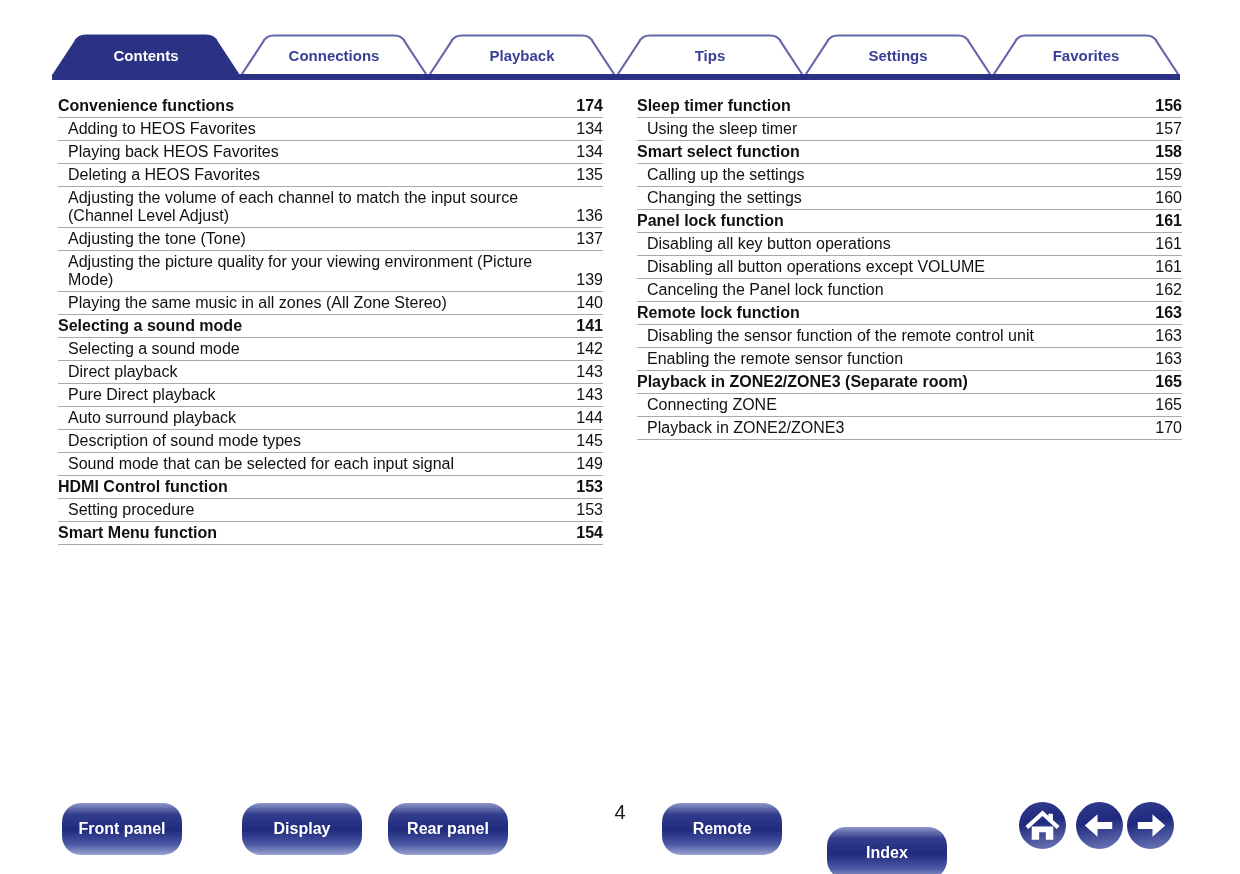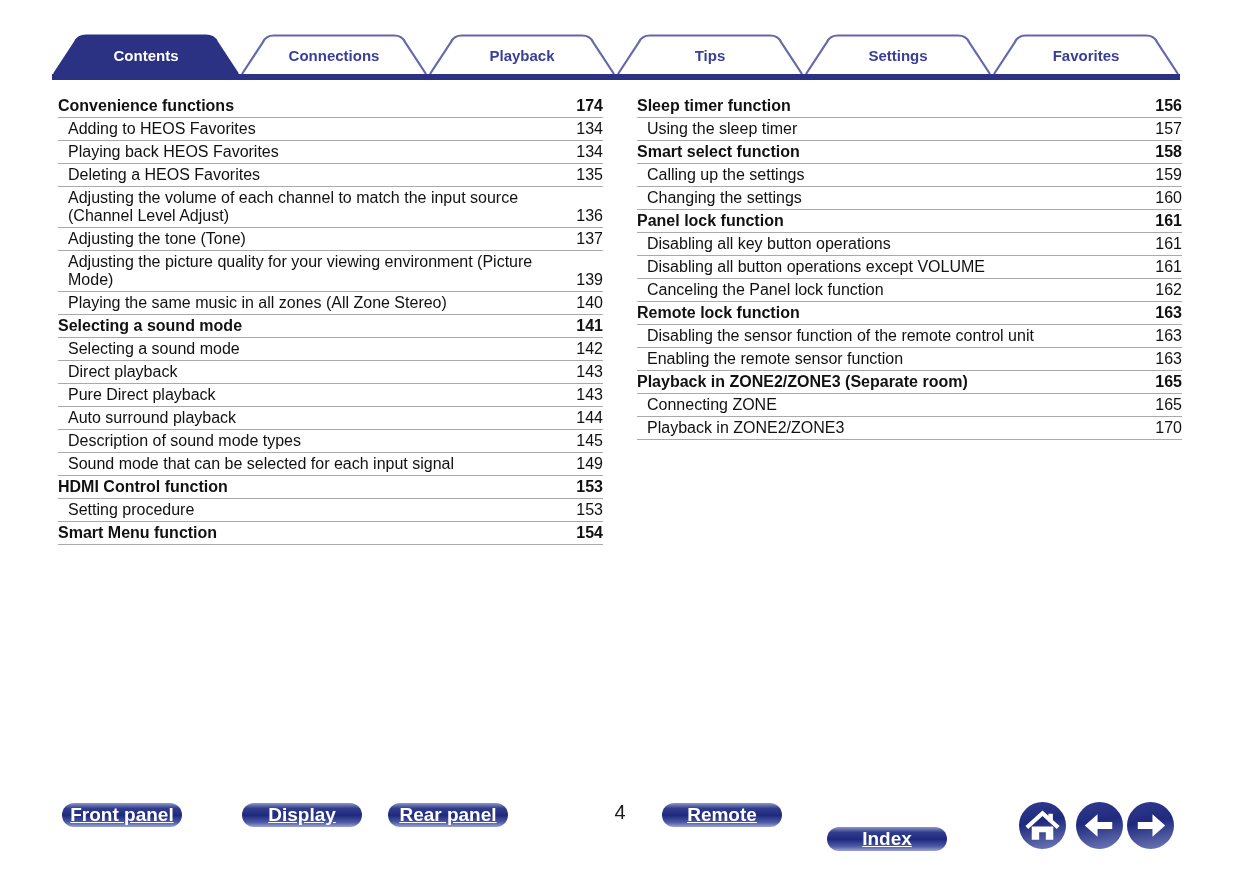--- a/index.html
+++ b/index.html
@@ -37,24 +37,24 @@
     border-bottom:1px solid var(--separator);
     padding:2px 0;font-size:16px;line-height:18px;color:var(--text);
     cursor:pointer;
   }
   .toc-row .label{flex:1;padding-right:14px;white-space:pre-line;}
   .toc-row .page{white-space:nowrap;}
   .toc-row.section{font-weight:bold;}
   .toc-row.sub .label{padding-left:10px;}
   
   .pill{
-    position:absolute;top:803px;width:120px;height:24px;border-radius:19px;
+    position:absolute;top:803px;width:120px;height:52px;border-radius:19px;
     background:linear-gradient(180deg,#8d97c9 0%,#333d8d 22%,#1f2a7e 52%,#4d59a4 80%,#9aa4d2 100%);
-    color:#fff;font-weight:bold;font-size:19px;
-    display:flex;align-items:center;justify-content:center;cursor:pointer;text-decoration:underline;
+    color:#fff;font-weight:bold;font-size:16px;
+    display:flex;align-items:center;justify-content:center;cursor:pointer;
   }
   .page-num{position:absolute;left:597px;top:801px;width:46px;text-align:center;font-size:20px;color:#1a1a1a;}
   .nav-circle{
     position:absolute;top:802px;width:47px;height:47px;border-radius:50%;
     background:linear-gradient(170deg,#323c8e 0%,#1f2a7e 42%,#7c87c1 108%);
     display:flex;align-items:center;justify-content:center;cursor:pointer;
   }
   #nav-home{left:1019px;}
   #nav-back{left:1076px;}
   #nav-forward{left:1127px;}

